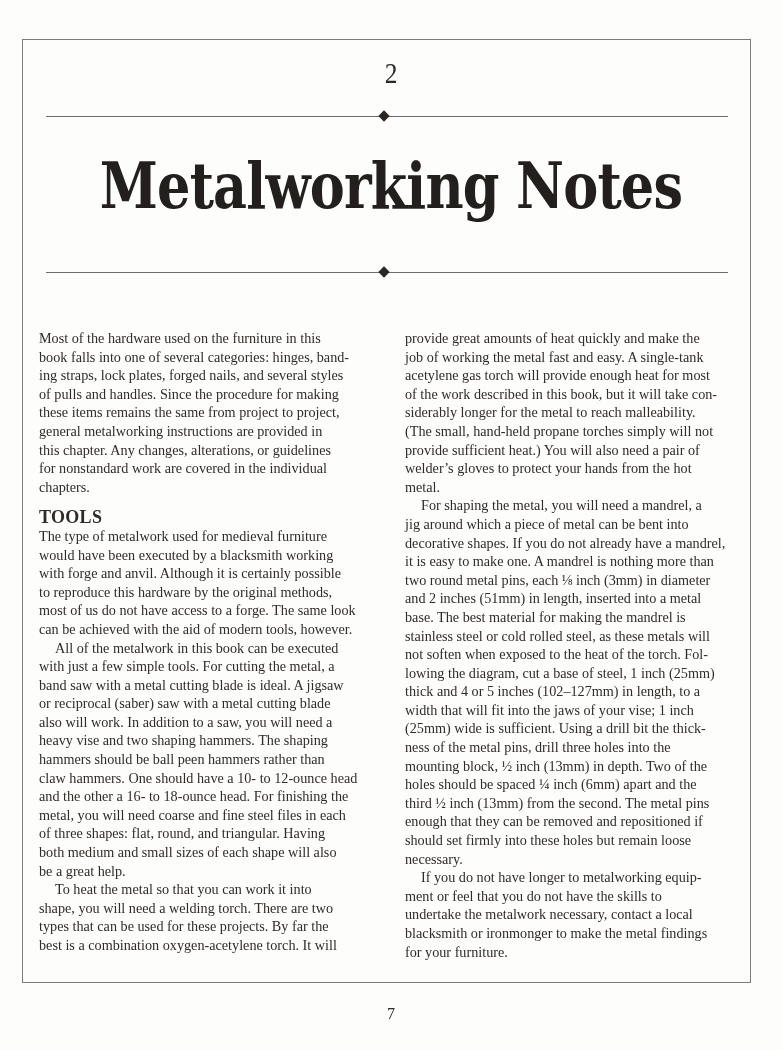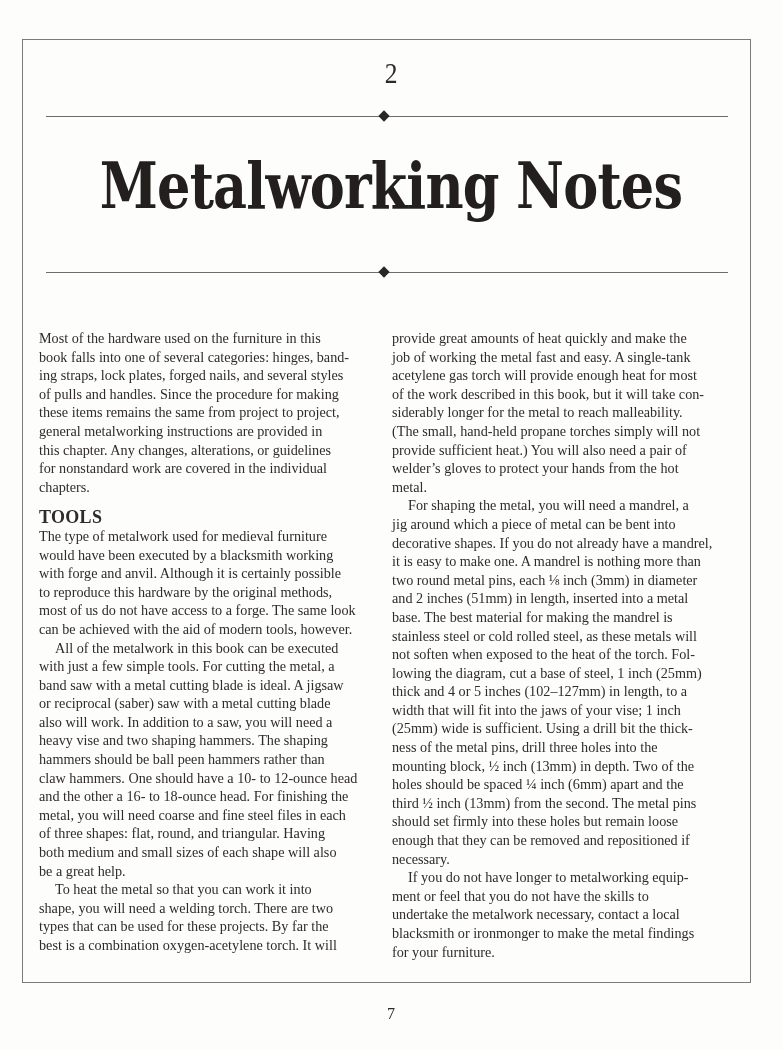--- a/index.html
+++ b/index.html
@@ -72,21 +72,21 @@
   }
   .col {
     position: absolute;
     top: 329px;
     font-size: 14.2px;
     line-height: 18.6px;
     color: #2f2b27;
     text-align: left;
   }
   .col.left { left: 32px; width: 316px; margin-left: 7px; }
-  .col.right { left: 392px; width: 334px; }
+  .col.right { left: 405px; width: 334px; }
   .line {
     display: block;
     white-space: nowrap;
     height: 18.6px;
   }
   .para-gap { height: 12px; }
   .heading {
     display: block;
     font-weight: bold;
     font-size: 18px;
@@ -187,22 +187,22 @@
     <span class="line">stainless steel or cold rolled steel, as these metals will</span>
     <span class="line">not soften when exposed to the heat of the torch. Fol-</span>
     <span class="line">lowing the diagram, cut a base of steel, 1 inch (25mm)</span>
     <span class="line">thick and 4 or 5 inches (102–127mm) in length, to a</span>
     <span class="line">width that will fit into the jaws of your vise; 1 inch</span>
     <span class="line">(25mm) wide is sufficient. Using a drill bit the thick-</span>
     <span class="line">ness of the metal pins, drill three holes into the</span>
     <span class="line">mounting block, ½ inch (13mm) in depth. Two of the</span>
     <span class="line">holes should be spaced ¼ inch (6mm) apart and the</span>
     <span class="line">third ½ inch (13mm) from the second. The metal pins</span>
+    <span class="line">enough that they can be removed and repositioned if</span>
     <span class="line">should set firmly into these holes but remain loose</span>
-    <span class="line">enough that they can be removed and repositioned if</span>
     <span class="line">necessary.</span>
   </div>
   <div>
     <span class="line indent">If you do not have longer to metalworking equip-</span>
     <span class="line">ment or feel that you do not have the skills to</span>
     <span class="line">undertake the metalwork necessary, contact a local</span>
     <span class="line">blacksmith or ironmonger to make the metal findings</span>
     <span class="line">for your furniture.</span>
   </div>
 </div>

